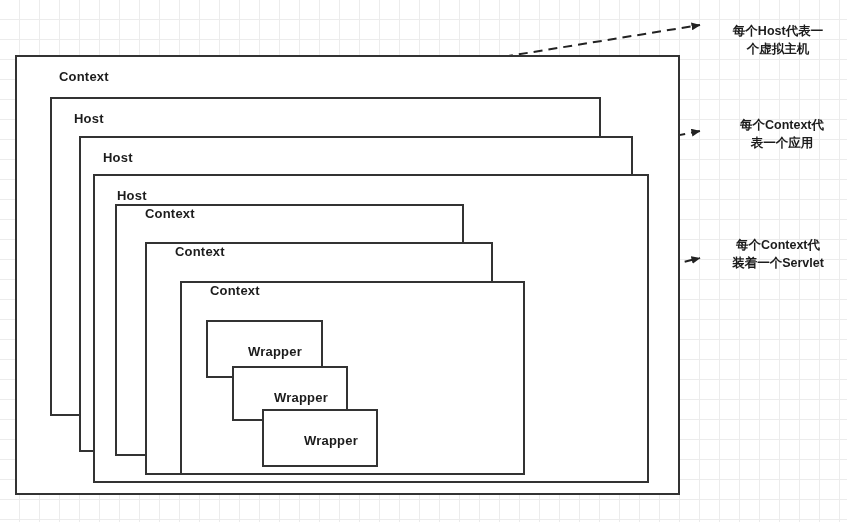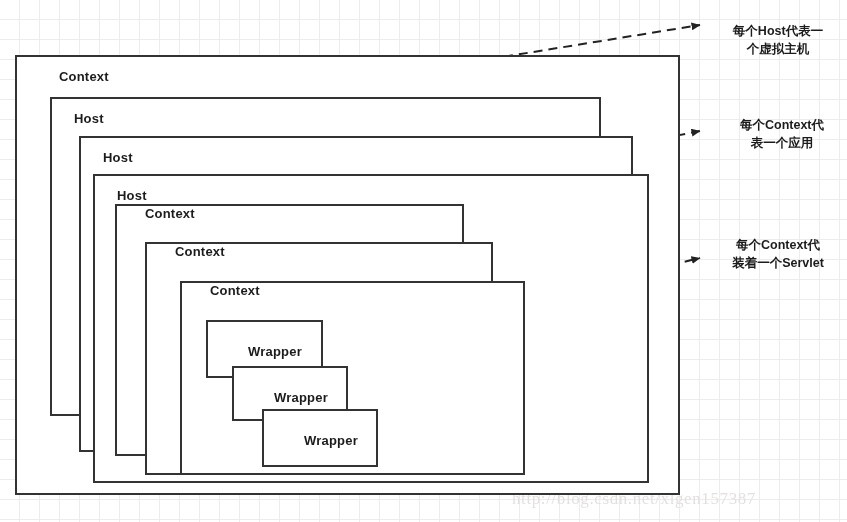--- a/index.html
+++ b/index.html
@@ -127,15 +127,14 @@
 
   <div class="annotation" style="left:712px; top:10px;margin-top:12px;">每个Host代表一
 个虚拟主机</div>
 
   <div class="annotation" style="left:716px; top:116px;">每个Context代
 表一个应用</div>
 
   <div class="annotation" style="left:712px; top:236px;">每个Context代
 装着一个Servlet</div>
 
-  <div class="watermark">http://blog.csdn.net/xlgen157387</div>
 
 </div>
 
 </body></html>

